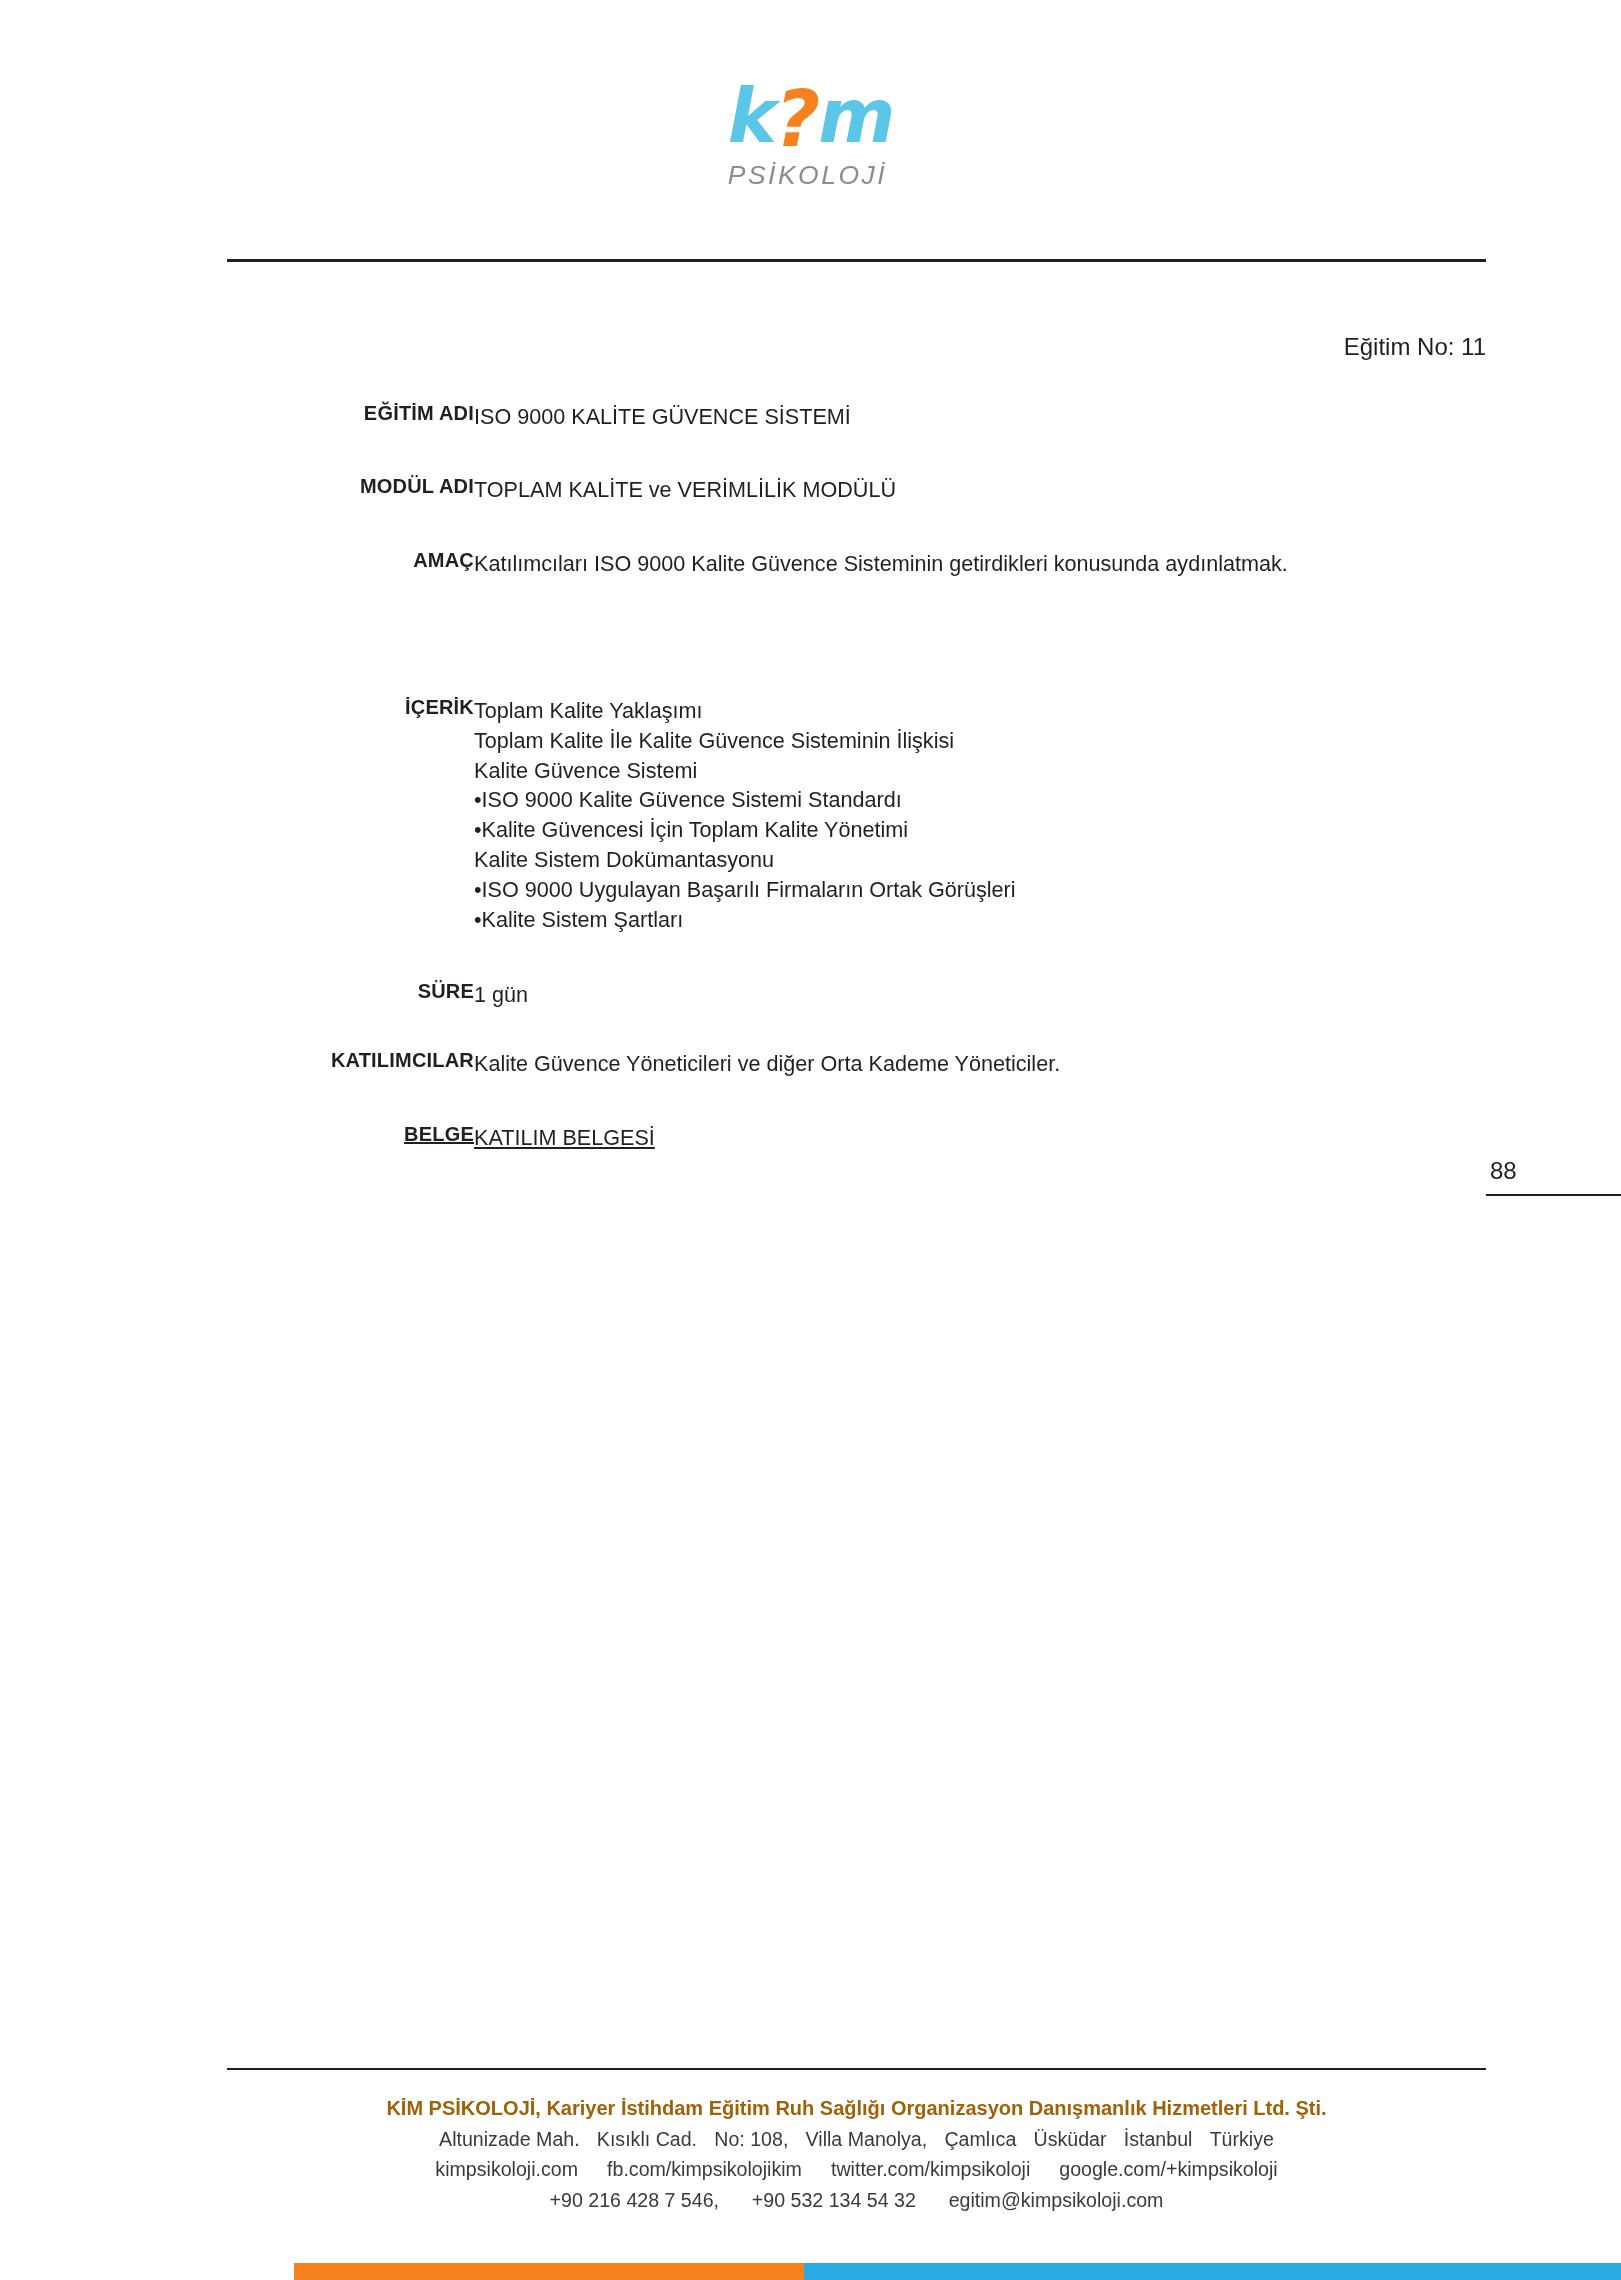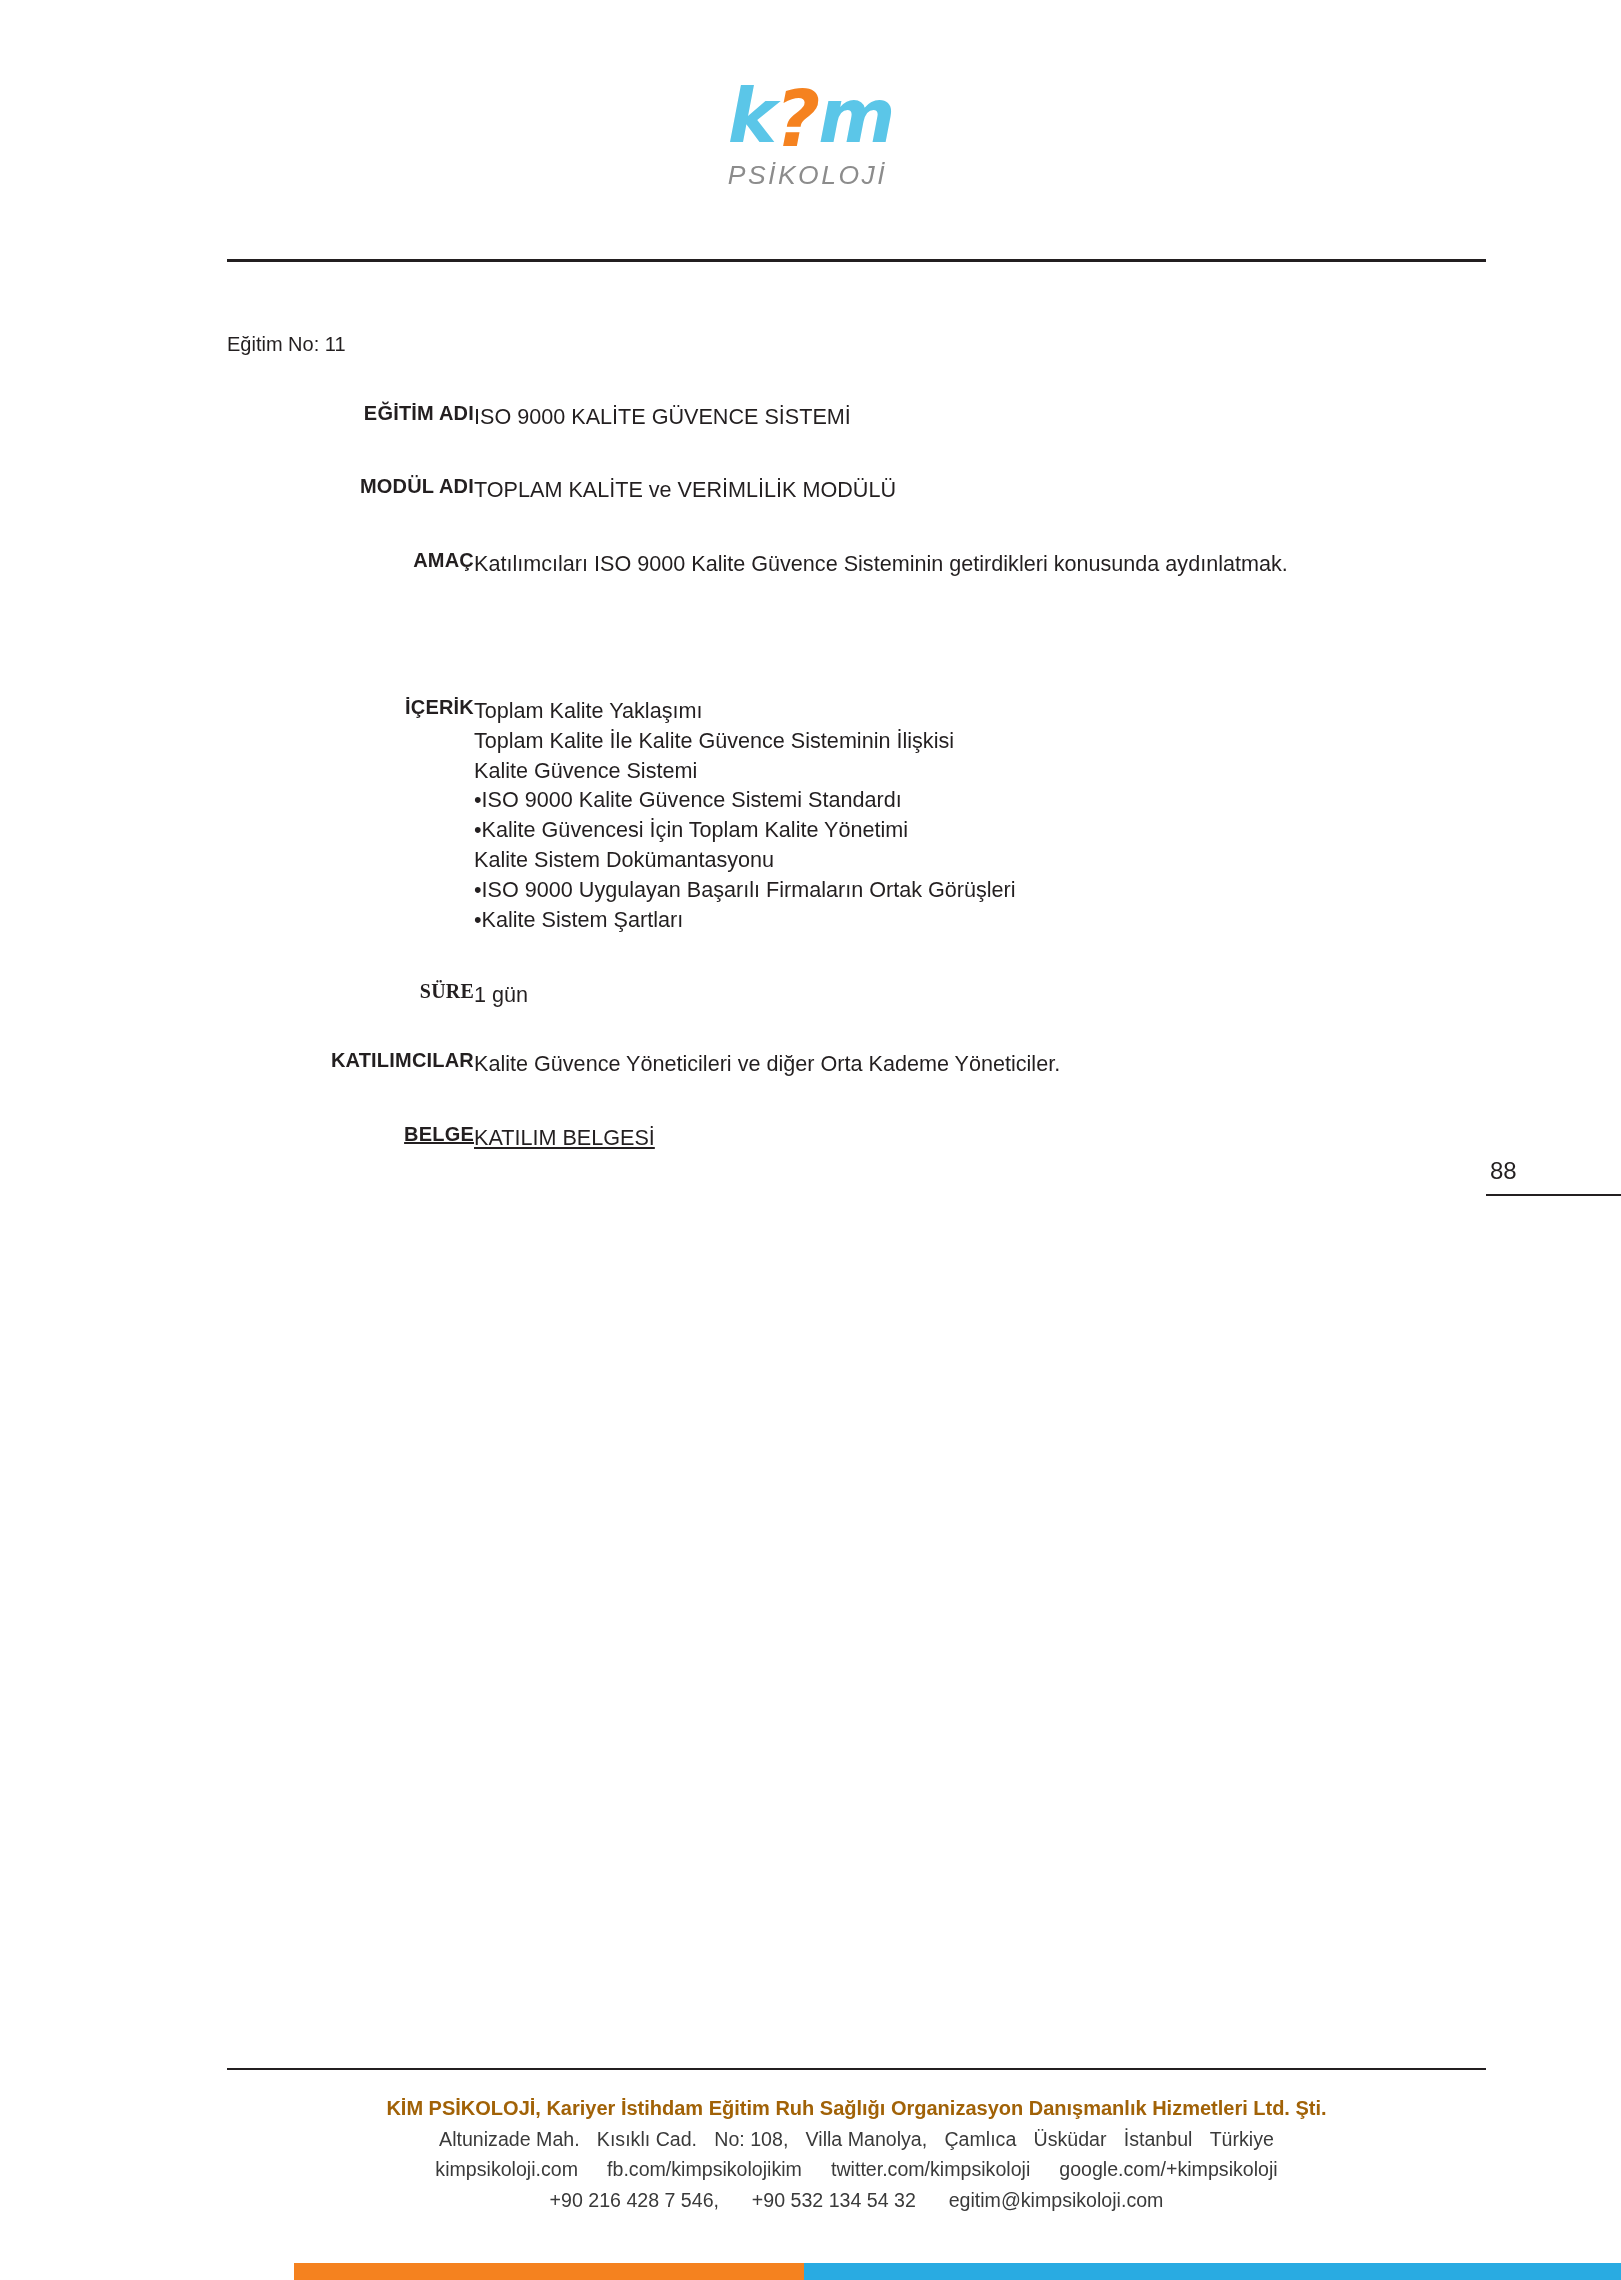--- a/index.html
+++ b/index.html
@@ -74,21 +74,22 @@
     height: 2px;
     background: #231f20;
   }
 
   
   .training-no {
     position: absolute;
     left: 227px;
     top: 333px;
     width: 1259px;
-    font-size: 20px;
+    text-align: right;
+    font-size: 24px;
     color: #231f20;
   }
 
   
   .doc-table {
     position: absolute;
     left: 227px;
     top: 402px;
     width: 1259px;
     border-collapse: collapse;
@@ -117,21 +118,21 @@
   .row-amac td     { height: 147px; }
   .row-icerik td   { height: 284px; }
   .row-sure td     { height: 69px; }
   .row-katil td    { height: 74px; }
   .row-belge td    { height: 59px; text-decoration: underline; }
 
   .lbl-amac   { padding-top: 39px; }
   .val-amac   { padding-top: 17.6px; }
   .lbl-icerik { padding-top: 120px; }
   .val-icerik { padding-top: 19.6px; }
-  .lbl-sure   { padding-top: 13.7px; font-family: Liberation Serif, serif; }
+  .lbl-sure   { padding-top: 13.7px; }
   .val-sure   { padding-top: 13.7px; }
   .lbl-katil  { padding-top: 9.8px; }
   .val-katil  { padding-top: 9.8px; }
   .lbl-belge  { padding-top: 7.8px; }
   .val-belge  { padding-top: 7.8px; }
 
   .icerik-line { display: block; }
 
   
   .page-no {

